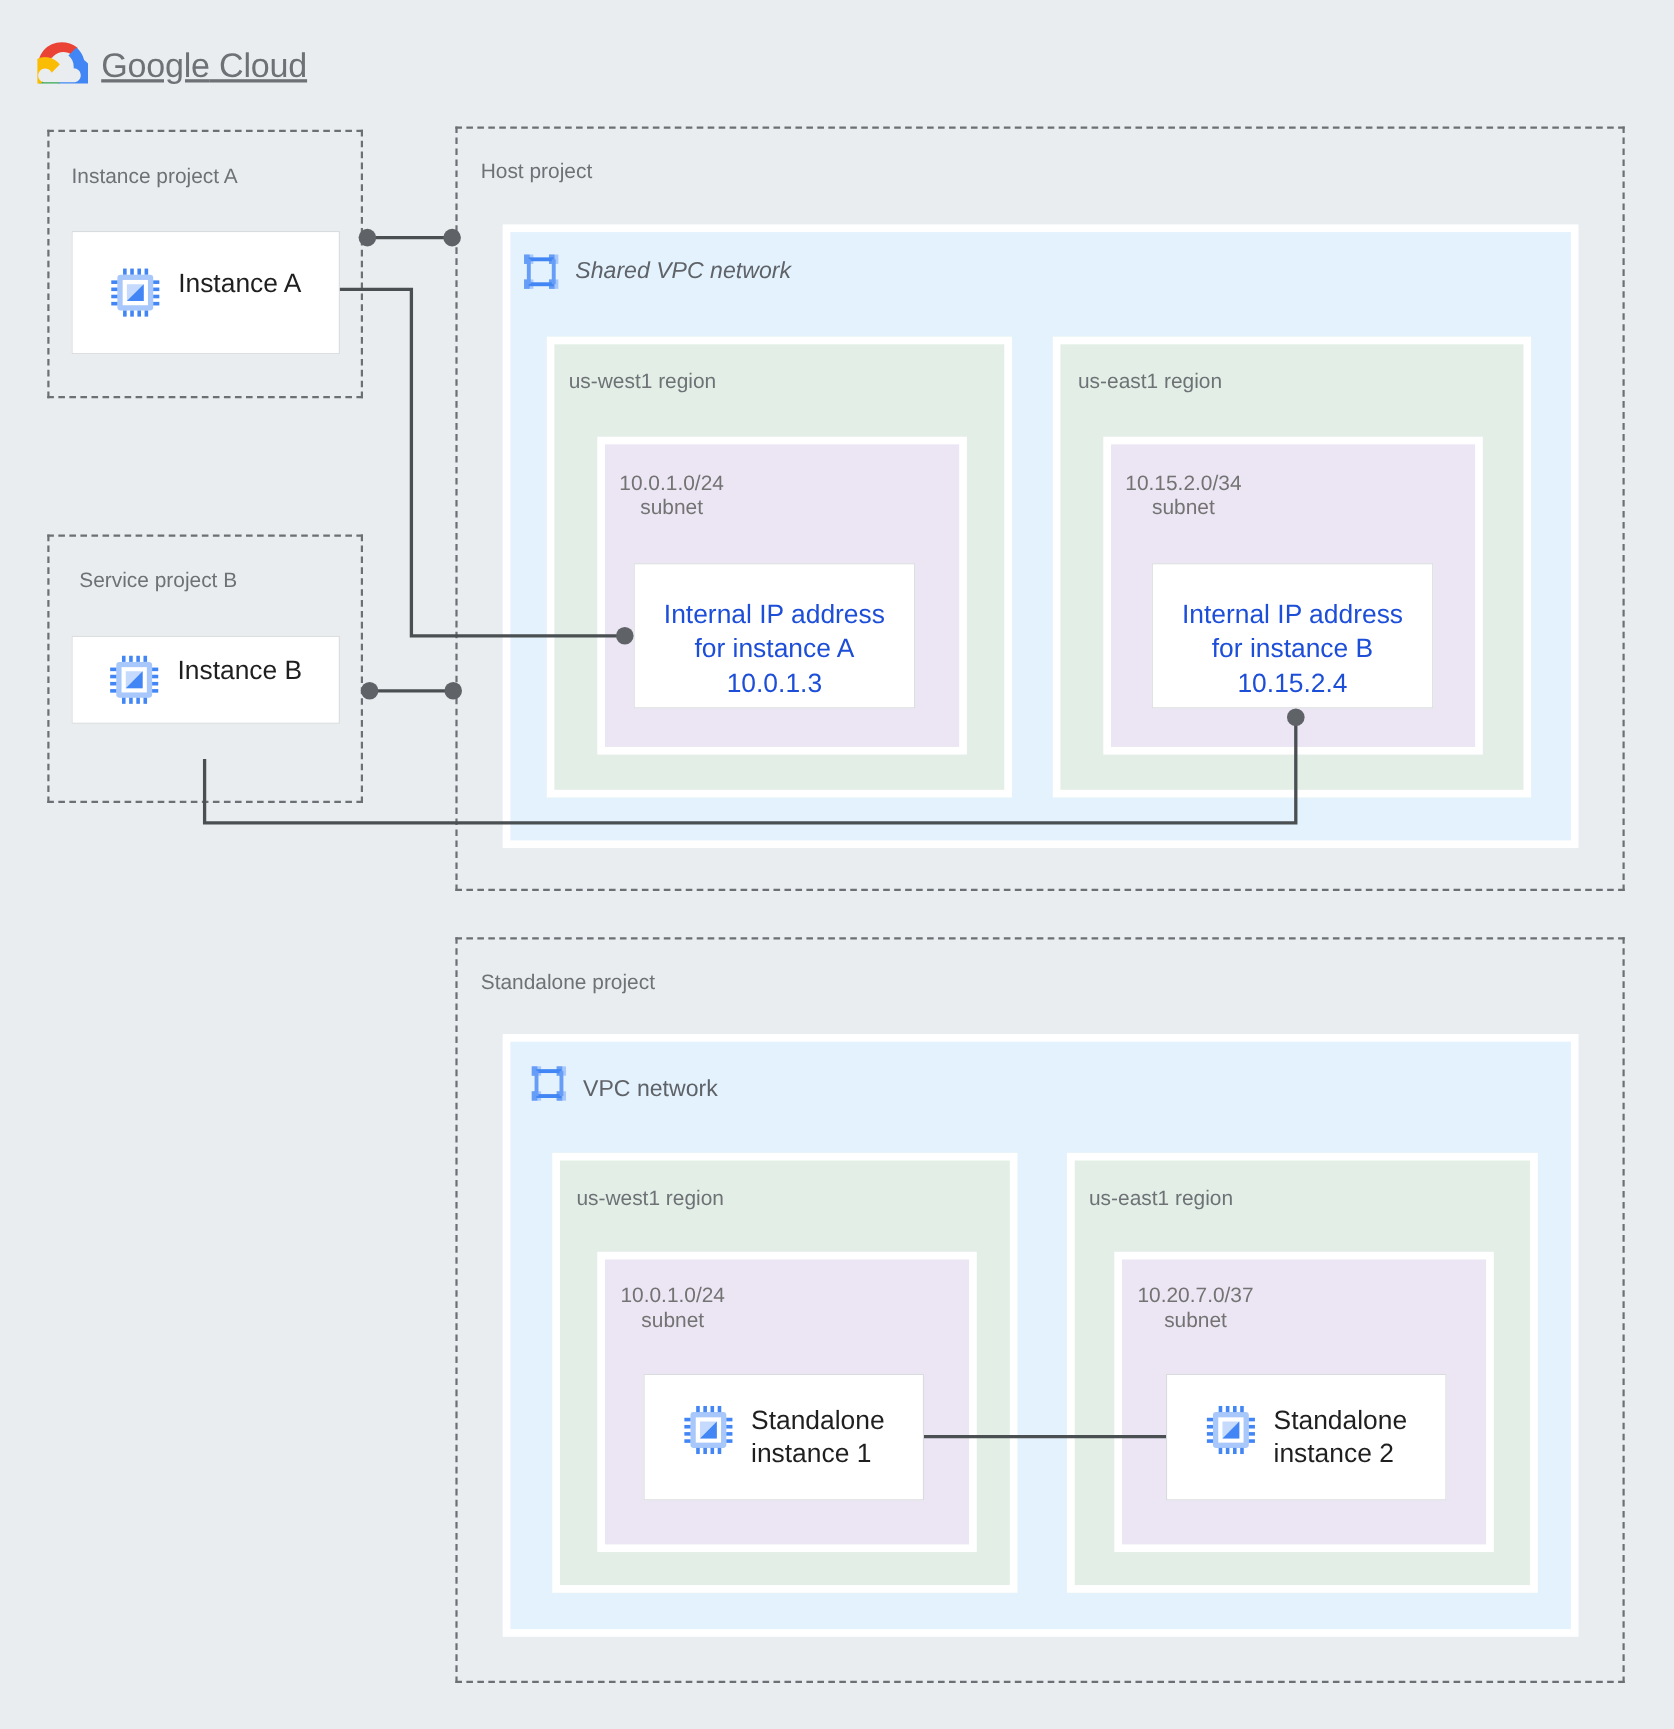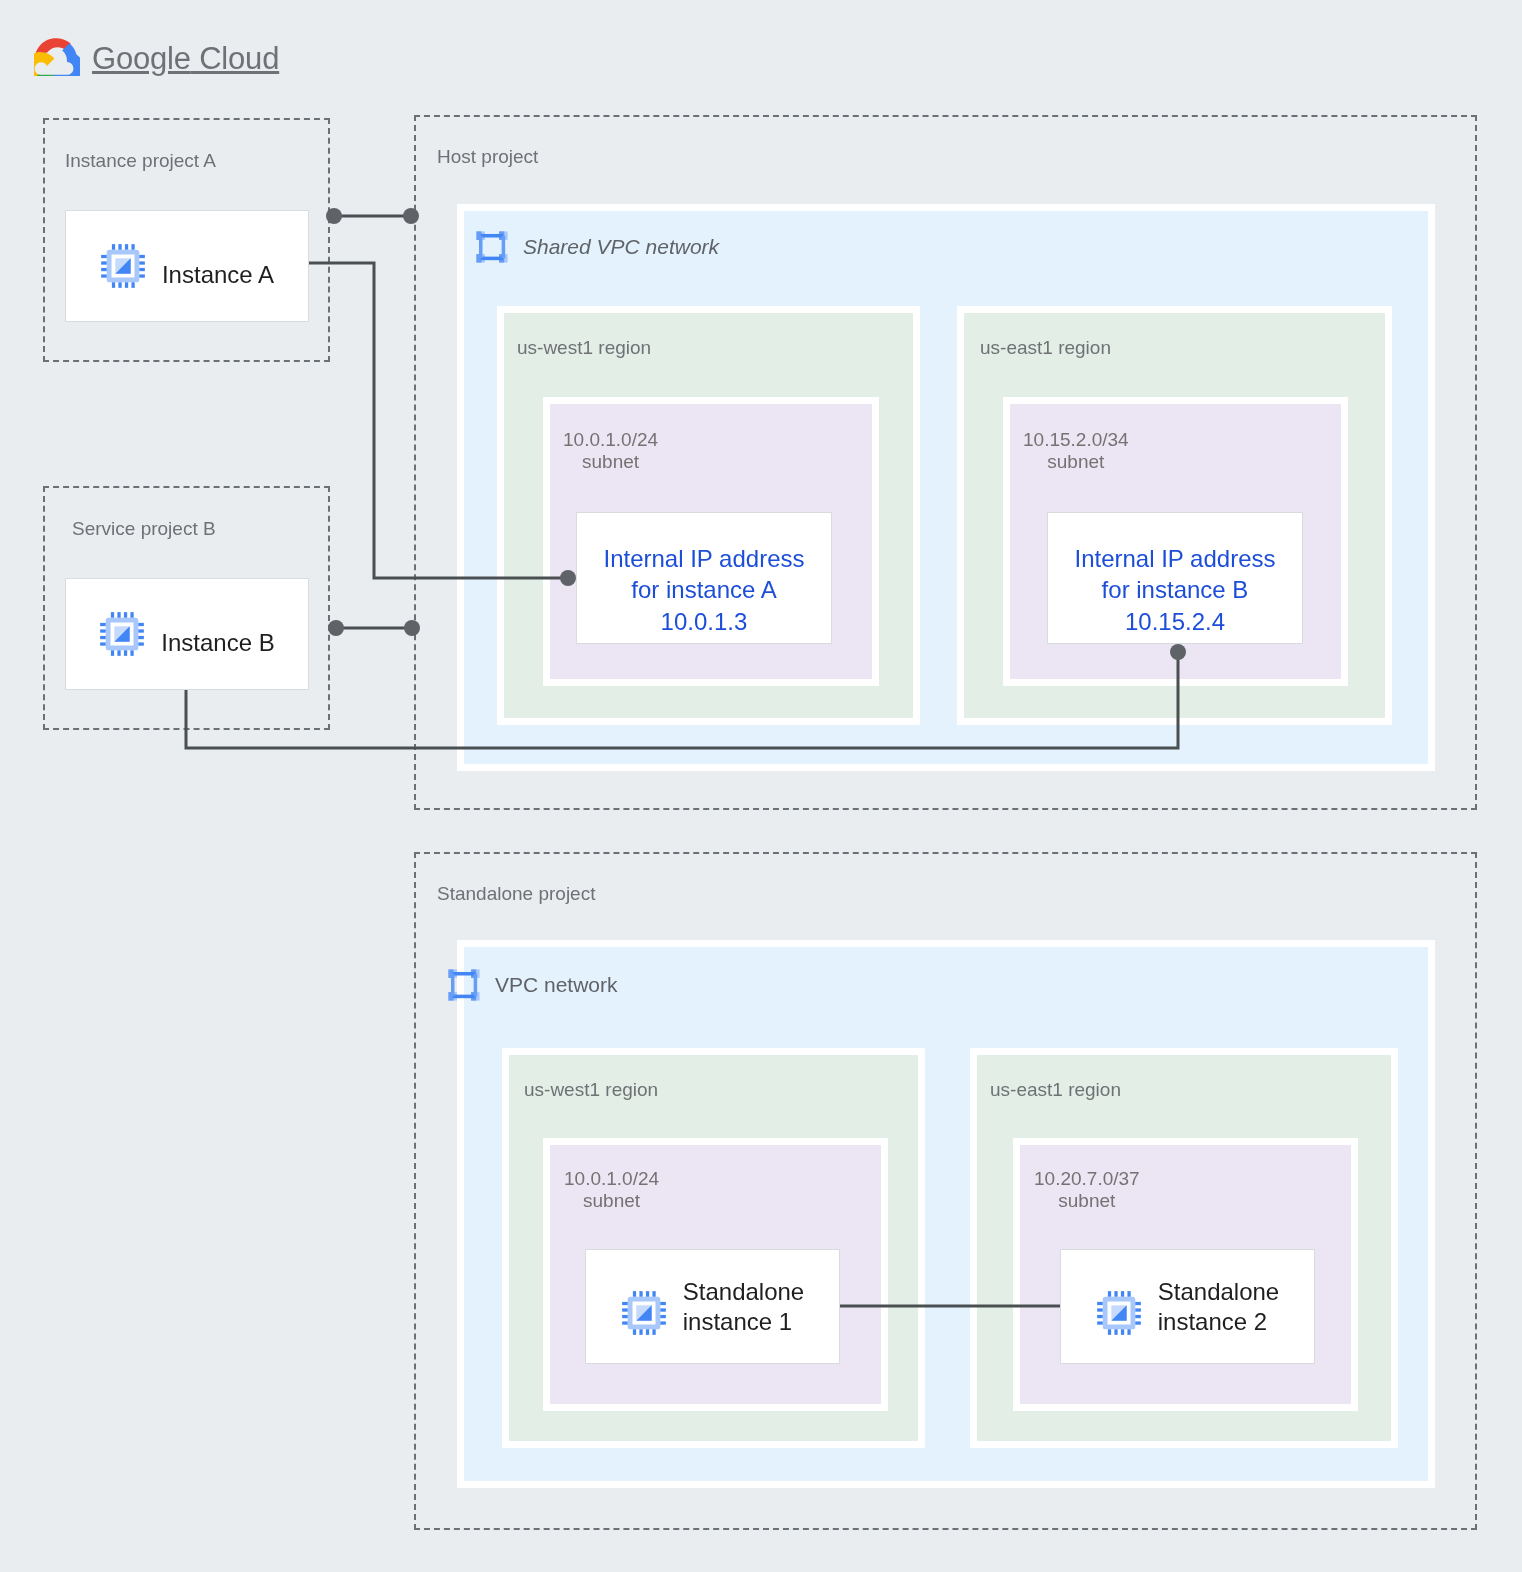--- a/index.html
+++ b/index.html
@@ -48,21 +48,21 @@
   .card {
     position: absolute;
     background: #ffffff;
     border: 1px solid #d9dcde;
     display: flex;
     align-items: center;
     justify-content: center;
   }
   .card-inner {
     display: flex;
-    align-items: flex-end;
+    align-items: flex-start;
     gap: 16px;
   }
   .card-label {
     font-size: 24px;
     color: #1f1f1f;
     line-height: 1.22;
     white-space: pre-line;
   }
   .card-text-only {
     font-size: 24px;
@@ -181,21 +181,21 @@
             <rect x="20.5" y="16.4" width="2.9" height="1.7"></rect>
           </g>
         </svg>
       </span>
       <span class="card-label">Instance A</span>
     </div>
   </div>
 
   <div class="proj" style="left:43px; top:486px; width:287px; height:244px;"></div>
   <div class="proj-label" style="left:72px; top:518px;">Service project B</div>
-  <div class="card" style="left:65px; top:578px; width:244px; height:112px;">
+  <div class="card" style="left:65px; top:578px; width:244px; height:80px;">
     <div class="card-inner">
       <span class="icon-cpu">
         <svg viewBox="0 0 24 24" width="46" height="46">
           <rect x="3.5" y="3.5" width="17" height="17" rx="1.5" fill="#a8c7fa"></rect>
           <rect x="6" y="6" width="12" height="12" fill="#ffffff"></rect>
           <path d="M8 8 L16 8 L16 16 L8 16 Z" fill="#c5dafc"></path>
           <path d="M16 8 L16 16 L8 16 Z" fill="#4285f4"></path>
           <g fill="#4285f4">
             <rect x="6.2" y="0.6" width="1.7" height="2.9"></rect>
             <rect x="9.6" y="0.6" width="1.7" height="2.9"></rect>
@@ -263,21 +263,21 @@
   <div class="card" style="left:1047px; top:512px; width:256px; height:132px;">
     <span class="card-text-only">Internal IP address
 for instance B
 10.15.2.4</span>
   </div>
 
   <div class="proj" style="left:414px; top:852px; width:1063px; height:678px;"></div>
   <div class="proj-label" style="left:437px; top:883px;">Standalone project</div>
 
   <div class="vpc" style="left:457px; top:940px; width:978px; height:548px;"></div>
-  <div class="vpc-header" style="left:447px; top:968px;">
+  <div class="vpc-header" style="left:482px; top:968px;align-items:flex-end;">
     <span class="icon-vpc">
       <svg viewBox="0 0 24 24" width="34" height="34">
         <rect x="1" y="1" width="6" height="6" fill="#a8c7fa"></rect>
         <rect x="17" y="1" width="6" height="6" fill="#a8c7fa"></rect>
         <rect x="1" y="17" width="6" height="6" fill="#a8c7fa"></rect>
         <rect x="17" y="17" width="6" height="6" fill="#a8c7fa"></rect>
         <rect x="1" y="1" width="3.6" height="6" fill="#669df6"></rect>
         <rect x="17" y="1" width="3.6" height="6" fill="#669df6"></rect>
         <rect x="1" y="17" width="3.6" height="6" fill="#669df6"></rect>
         <rect x="17" y="17" width="3.6" height="6" fill="#669df6"></rect>

